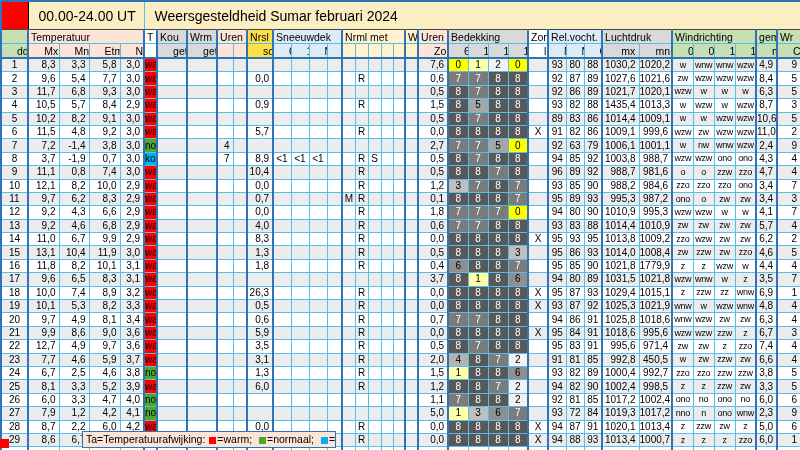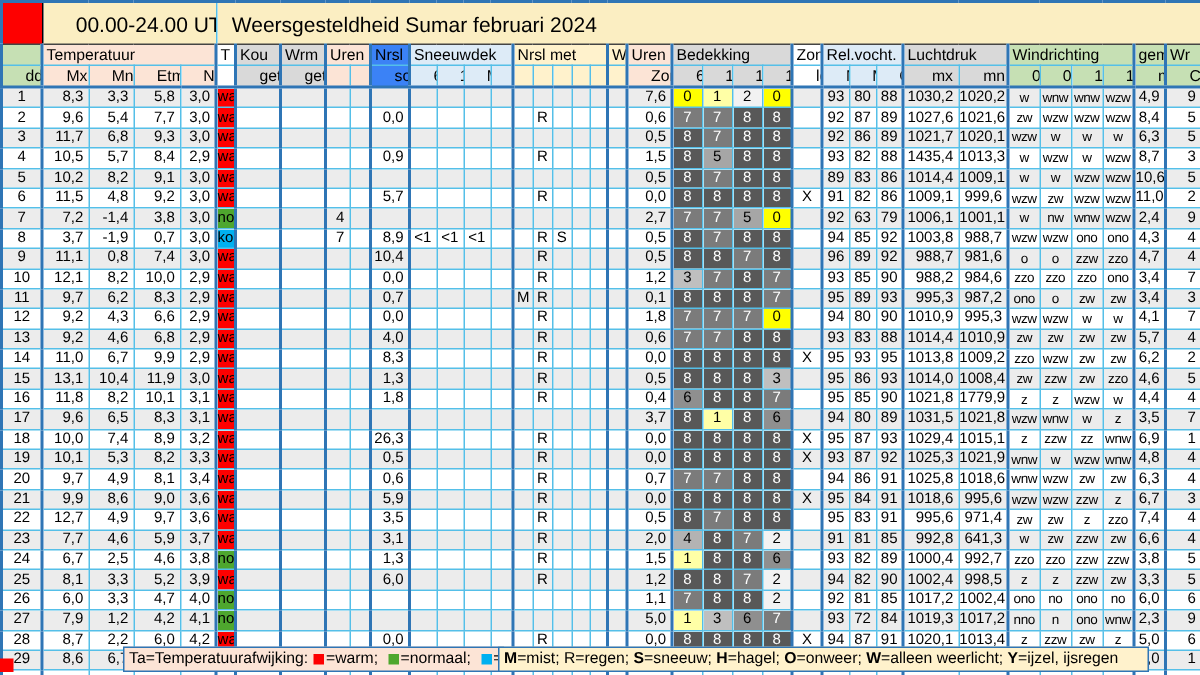--- a/index.html
+++ b/index.html
@@ -7,29 +7,29 @@
   }
   html,body{margin:0;padding:0;background:#fff;}
   .wrap{position:relative;width:800px;height:450px;overflow:hidden;
         font-family:"Liberation Sans",sans-serif;color:#000;}
   table{border-collapse:collapse;table-layout:fixed;width:800px;border:2px solid var(--dark);}
   td,th{border:1px solid var(--grid);overflow:hidden;white-space:nowrap;font-weight:normal;padding:0;}
   .sec{border-left:2px solid var(--dark);}
   
   .trow td{height:27px;font-size:14px;background:#fbeec2;border-bottom:1px solid #444;}
   .corner{background:#fe0000 !important;border-right:1px solid #000;}
-  .t1{padding-left:22px;}
+  .t1{padding-left:10px;}
   .t2{padding-left:10px;}
   
   .h1 th,.h2 th{height:13px;font-size:10.5px;}
   .h1 th{text-align:left;padding-left:2px;}
   .h2 th{text-align:center;border-bottom:2px solid var(--dark);padding-left:15px;}
   .bg-green{background:#c6e0b4}.bg-salmon{background:#fce4d6}.bg-gray{background:#d9d9d9}
   .bg-lightblue{background:#ddebf7}.bg-cream{background:#fff2cc}.bg-white{background:#ffffff}
-  .bg-bluegray{background:#3b82f6}
+  .bg-bluegray{background:#fde047}
   
   tbody td{height:12.4px;font-size:10px;line-height:1;}
   tr.odd td{background:#ececec;}
   tr.even td{background:#ffffff;}
   .al-r{text-align:right;padding-right:3px;}
   .al-c{text-align:center;}
   .wind{font-size:9px;letter-spacing:-0.3px;}
   .er1 td{height:13px;background:#fff;}
   
   .legend{position:absolute;top:431px;height:15px;line-height:14px;font-size:10.5px;
@@ -92,21 +92,21 @@
       </tr>
       <tr id="hrow1" class="h1">
           <th colspan="1" class="gh bg-green sec"></th>
           <th colspan="4" class="gh bg-salmon sec">Temperatuur</th>
           <th colspan="1" class="gh bg-white sec">T</th>
           <th colspan="1" class="gh bg-gray sec">Kou</th>
           <th colspan="1" class="gh bg-gray sec">Wrm</th>
           <th colspan="2" class="gh bg-salmon sec">Uren</th>
           <th colspan="1" class="gh bg-bluegray sec">Nrsl</th>
           <th colspan="4" class="gh bg-lightblue sec">Sneeuwdek</th>
-          <th colspan="5" class="gh bg-cream sec">Nrsl met</th>
+          <th colspan="5" class="gh bg-cream sec">Nrml met</th>
           <th colspan="1" class="gh bg-cream sec">W</th>
           <th colspan="1" class="gh bg-salmon sec">Uren</th>
           <th colspan="4" class="gh bg-gray sec">Bedekking</th>
           <th colspan="1" class="gh bg-white sec">Zon</th>
           <th colspan="3" class="gh bg-lightblue sec">Rel.vocht.</th>
           <th colspan="2" class="gh bg-gray sec">Luchtdruk</th>
           <th colspan="4" class="gh bg-green sec">Windrichting</th>
           <th colspan="1" class="gh bg-green sec">gem</th>
           <th colspan="1" class="gh bg-green sec">Wr</th>
         </tr>
@@ -1057,21 +1057,21 @@
           <td class="al-r sec">2,0</td>
           <td class="al-c sec" style="background: rgb(179, 179, 179); color: rgb(0, 0, 0);">4</td>
           <td class="al-c" style="background: rgb(88, 88, 88); color: rgb(255, 255, 255);">8</td>
           <td class="al-c" style="background: rgb(123, 123, 123); color: rgb(255, 255, 255);">7</td>
           <td class="al-c" style="background: rgb(242, 242, 242); color: rgb(0, 0, 0);">2</td>
           <td class="al-c sec"></td>
           <td class="al-c sec">91</td>
           <td class="al-c">81</td>
           <td class="al-c">85</td>
           <td class="al-r sec">992,8</td>
-          <td class="al-r">641,3</td>
+          <td class="al-r">450,5</td>
           <td class="al-c sec wind">w</td>
           <td class="al-c wind">zw</td>
           <td class="al-c wind">zzw</td>
           <td class="al-c wind">zw</td>
           <td class="al-r sec">6,6</td>
           <td class="al-r sec">4</td>
         </tr>
         <tr class="even">
           <td class="al-c sec">24</td>
           <td class="al-r sec">6,7</td>
@@ -1348,15 +1348,14 @@
           <td class="sec"></td>
           <td class=""></td>
           <td class=""></td>
           <td class=""></td>
           <td class="sec"></td>
           <td class="sec"></td>
         </tr>
       </tbody>
   </table>
   <div class="legend legend-ta" id="legend-ta">Ta=Temperatuurafwijking:<span class="sq" style="background: rgb(254, 0, 0);"></span>=warm; <span class="sq" style="background: rgb(78, 167, 46);"></span>=normaal; <span class="sq" style="background: rgb(0, 176, 240);"></span>=koud </div>
-  <div class="legend legend-codes" id="legend-codes"><b>M</b>=mist; <span>R</span>=regen; <b>S</b>=sneeuw; <b>H</b>=hagel; <b>O</b>=onweer; <b>W</b>=alleen weerlicht; <b>Y</b>=ijzel, ijsregen</div>
   <div class="bottom-red"></div>
 </div>
 
 </body></html>

